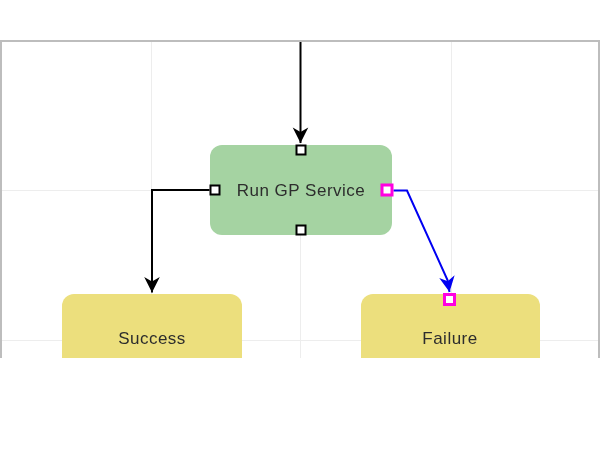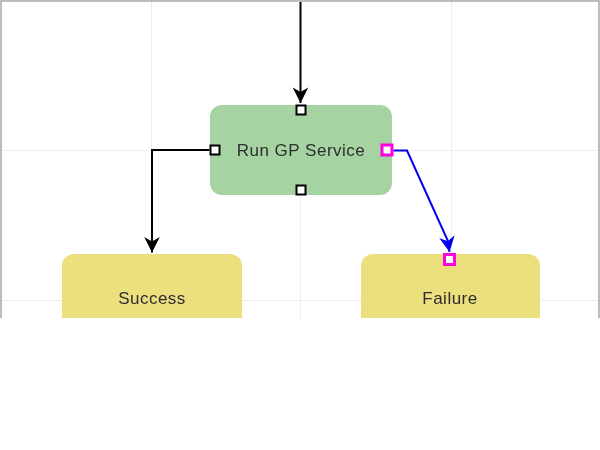--- a/index.html
+++ b/index.html
@@ -2,20 +2,21 @@
 <html><head>
 <meta charset="utf-8">
 <style>
   html, body { margin: 0; padding: 0; background: #ffffff; }
   .stage {
     position: relative;
     width: 600px;
     height: 318px;
     background: #a3a3a3;
     font-family: "Liberation Sans", sans-serif;
+    margin-top: 40px;
   }
   svg { display: block; }
   .grid-line {
     stroke: #ededed;
     stroke-width: 1;
     shape-rendering: crispEdges;
   }
   .node-shape { stroke: none; }
   .node-label {
     font-family: "Liberation Sans", sans-serif;

